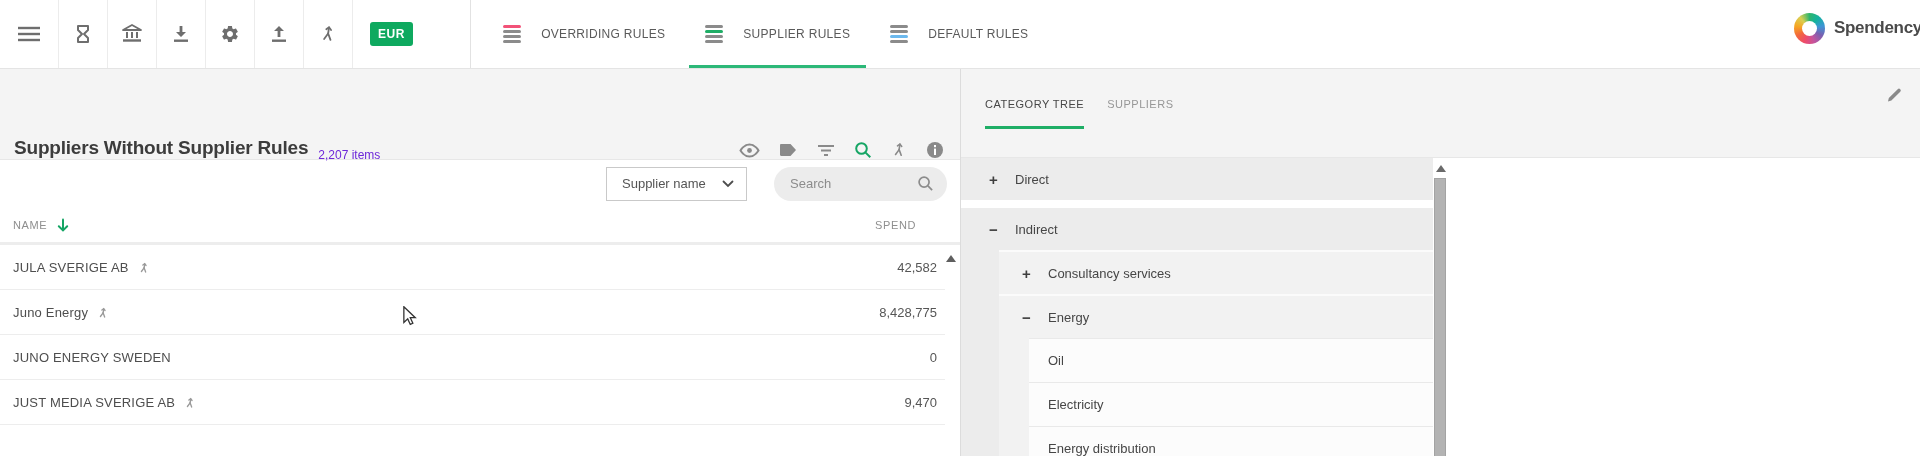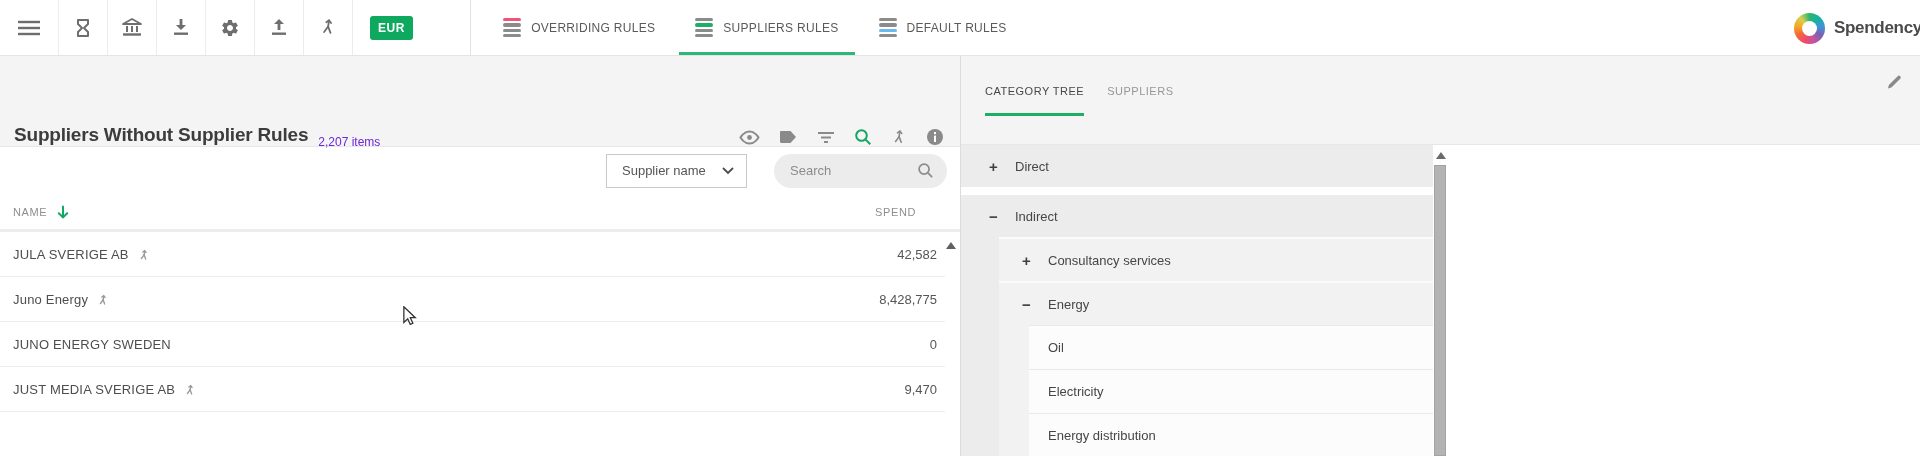--- a/index.html
+++ b/index.html
@@ -1,31 +1,31 @@
 <!DOCTYPE html>
 <html><head>
 <meta charset="utf-8">
 <style>
   * { margin:0; padding:0; box-sizing:border-box; }
   html,body { width:1920px; height:456px; overflow:hidden; background:#fff;
               font-family:"Liberation Sans", sans-serif; }
   .icon svg { display:block; }
 
   
-  .toolbar { position:relative; height:56px; background:#fff; border-bottom:1px solid #e4e4e4;
+  .toolbar { position:relative; height:69px; background:#fff; border-bottom:1px solid #e4e4e4;
              display:flex; align-items:stretch; }
   .tool { width:49px; display:flex; align-items:center; justify-content:center;
           border-right:1px solid #ececec; cursor:pointer; }
   .tool:first-child { width:59px; }
   .eur-wrap { display:flex; align-items:center; padding:0 17px; }
   .eur-btn { background:#0ea95f; color:#fff; font-size:12px; font-weight:bold;
              letter-spacing:.6px; padding:5px 8px; border-radius:3px; border:none; cursor:pointer; }
   .tb-divider { width:1px; background:#e2e2e2; margin-left:40px; }
   .rule-tabs { display:flex; align-items:stretch; margin-left:12px; }
-  .rule-tab { position:relative; display:flex; align-items:center; gap:10px;
+  .rule-tab { position:relative; display:flex; align-items:center; gap:20px;
               padding:0 20px; cursor:pointer; }
   .rule-tab .label { font-size:12px; color:#5a5a5a; letter-spacing:.3px; }
   .rule-tab.active::after { content:""; position:absolute; left:4px; right:4px; bottom:0;
                             height:3px; background:#2cb878; }
   .stack-icon { display:flex; flex-direction:column; gap:2px; }
   .stack-icon span { width:18px; height:3.2px; border-radius:2px; background:#8b8b8b; }
   .brand { position:absolute; right:-2px; top:0; height:56px; display:flex; align-items:center; gap:9px; }
   .brand-ring { width:31px; height:31px; border-radius:50%;
      background:conic-gradient(from 0deg,#2fb56e,#13b2a0,#3e95d6,#7a60b0,#c4549e,#ee4b6b,#f2683c,#f6a623,#d9cf52,#2fb56e);
      display:flex; align-items:center; justify-content:center; }
@@ -182,21 +182,21 @@
       </span>
       <span class="label">OVERRIDING RULES</span>
     </div>
     <div class="rule-tab active">
       <span class="stack-icon icon">
         <span></span>
           <span style="background:#1fae66"></span>
           <span></span>
           <span></span>
       </span>
-      <span class="label">SUPPLIERS RULES</span>
+      <span class="label">SUPPLIER RULES</span>
     </div>
     <div class="rule-tab">
       <span class="stack-icon icon">
         <span></span>
           <span></span>
           <span style="background:#6cb9ee"></span>
           <span></span>
       </span>
       <span class="label">DEFAULT RULES</span>
     </div>

